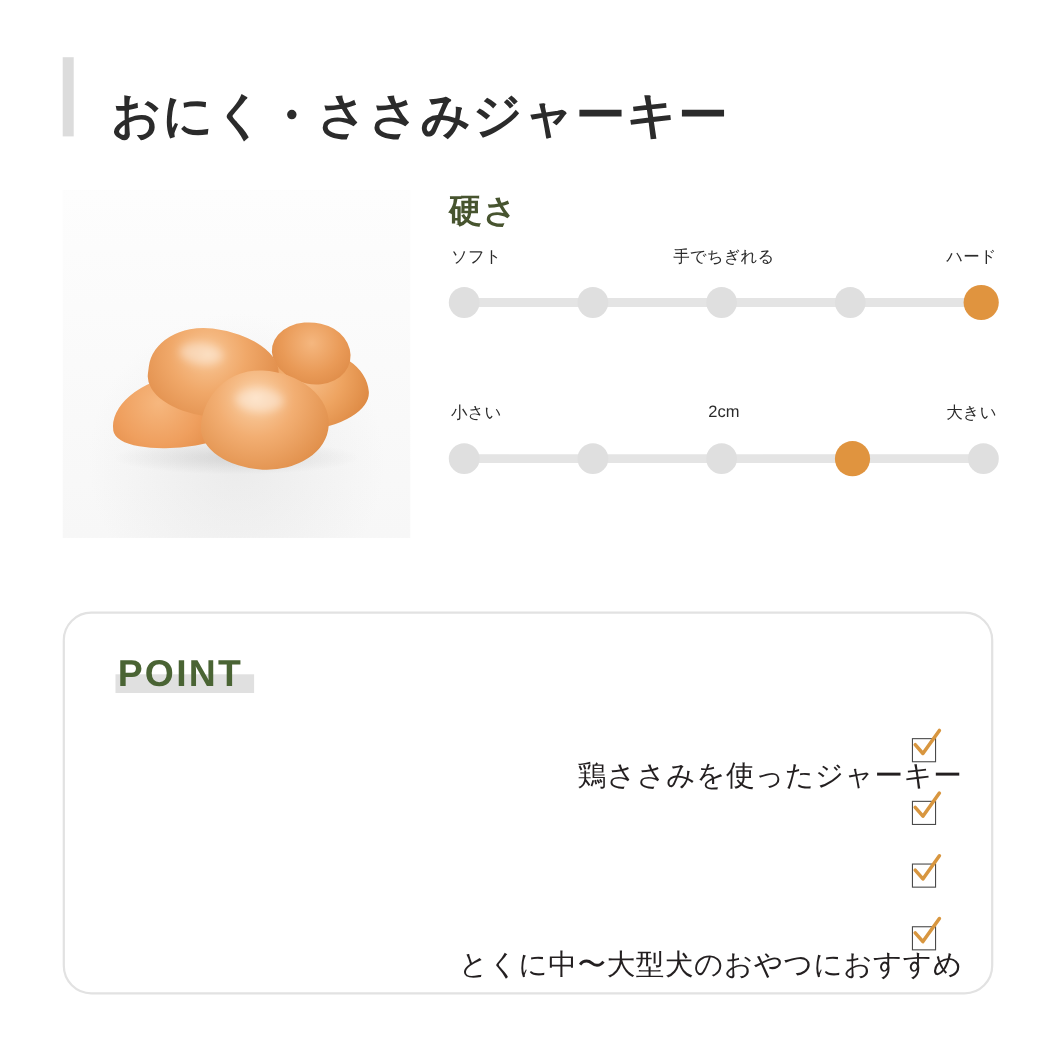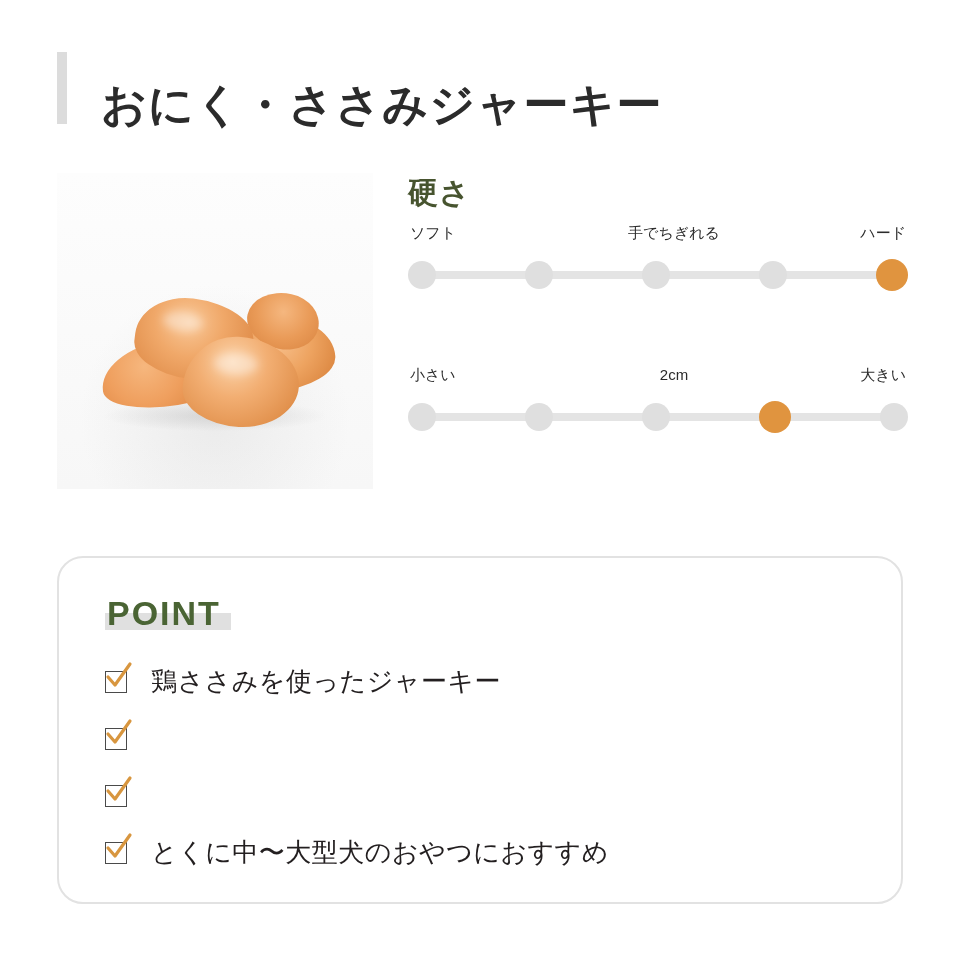--- a/index.html
+++ b/index.html
@@ -126,21 +126,21 @@
     margin-bottom: 8px;
   }
   .scale-label {
     position: absolute;
     font-size: 15px;
     color: #2b2b2b;
     white-space: nowrap;
     top: 0;
   }
   .lab-start { left: 2px; }
-  .lab-mid   { left: 50%; transform: translateX(-50%); margin-left: 16px; }
+  .lab-mid   { left: 50%; transform: translateX(-50%); }
   .lab-end   { right: 2px; }
 
   .slider {
     position: relative;
     height: 34px;
     display: flex;
     align-items: center;
   }
   .slider-track {
     position: absolute;
@@ -210,23 +210,24 @@
     position: absolute;
     left: 46px;
     top: 110px;
     right: 26px;
     margin: 0;
     padding: 0;
     list-style: none;
   }
   .point-item {
     display: flex;
-    align-items: flex-start;
+    align-items: flex-end;
     height: 50px;
     margin-bottom: 7px;
+    flex-direction: column;
   }
   .checkbox {
     position: relative;
     width: 24px;
     height: 24px;
     flex: 0 0 auto;
     margin-right: 22px;
   }
   .checkbox .box {
     position: absolute;

